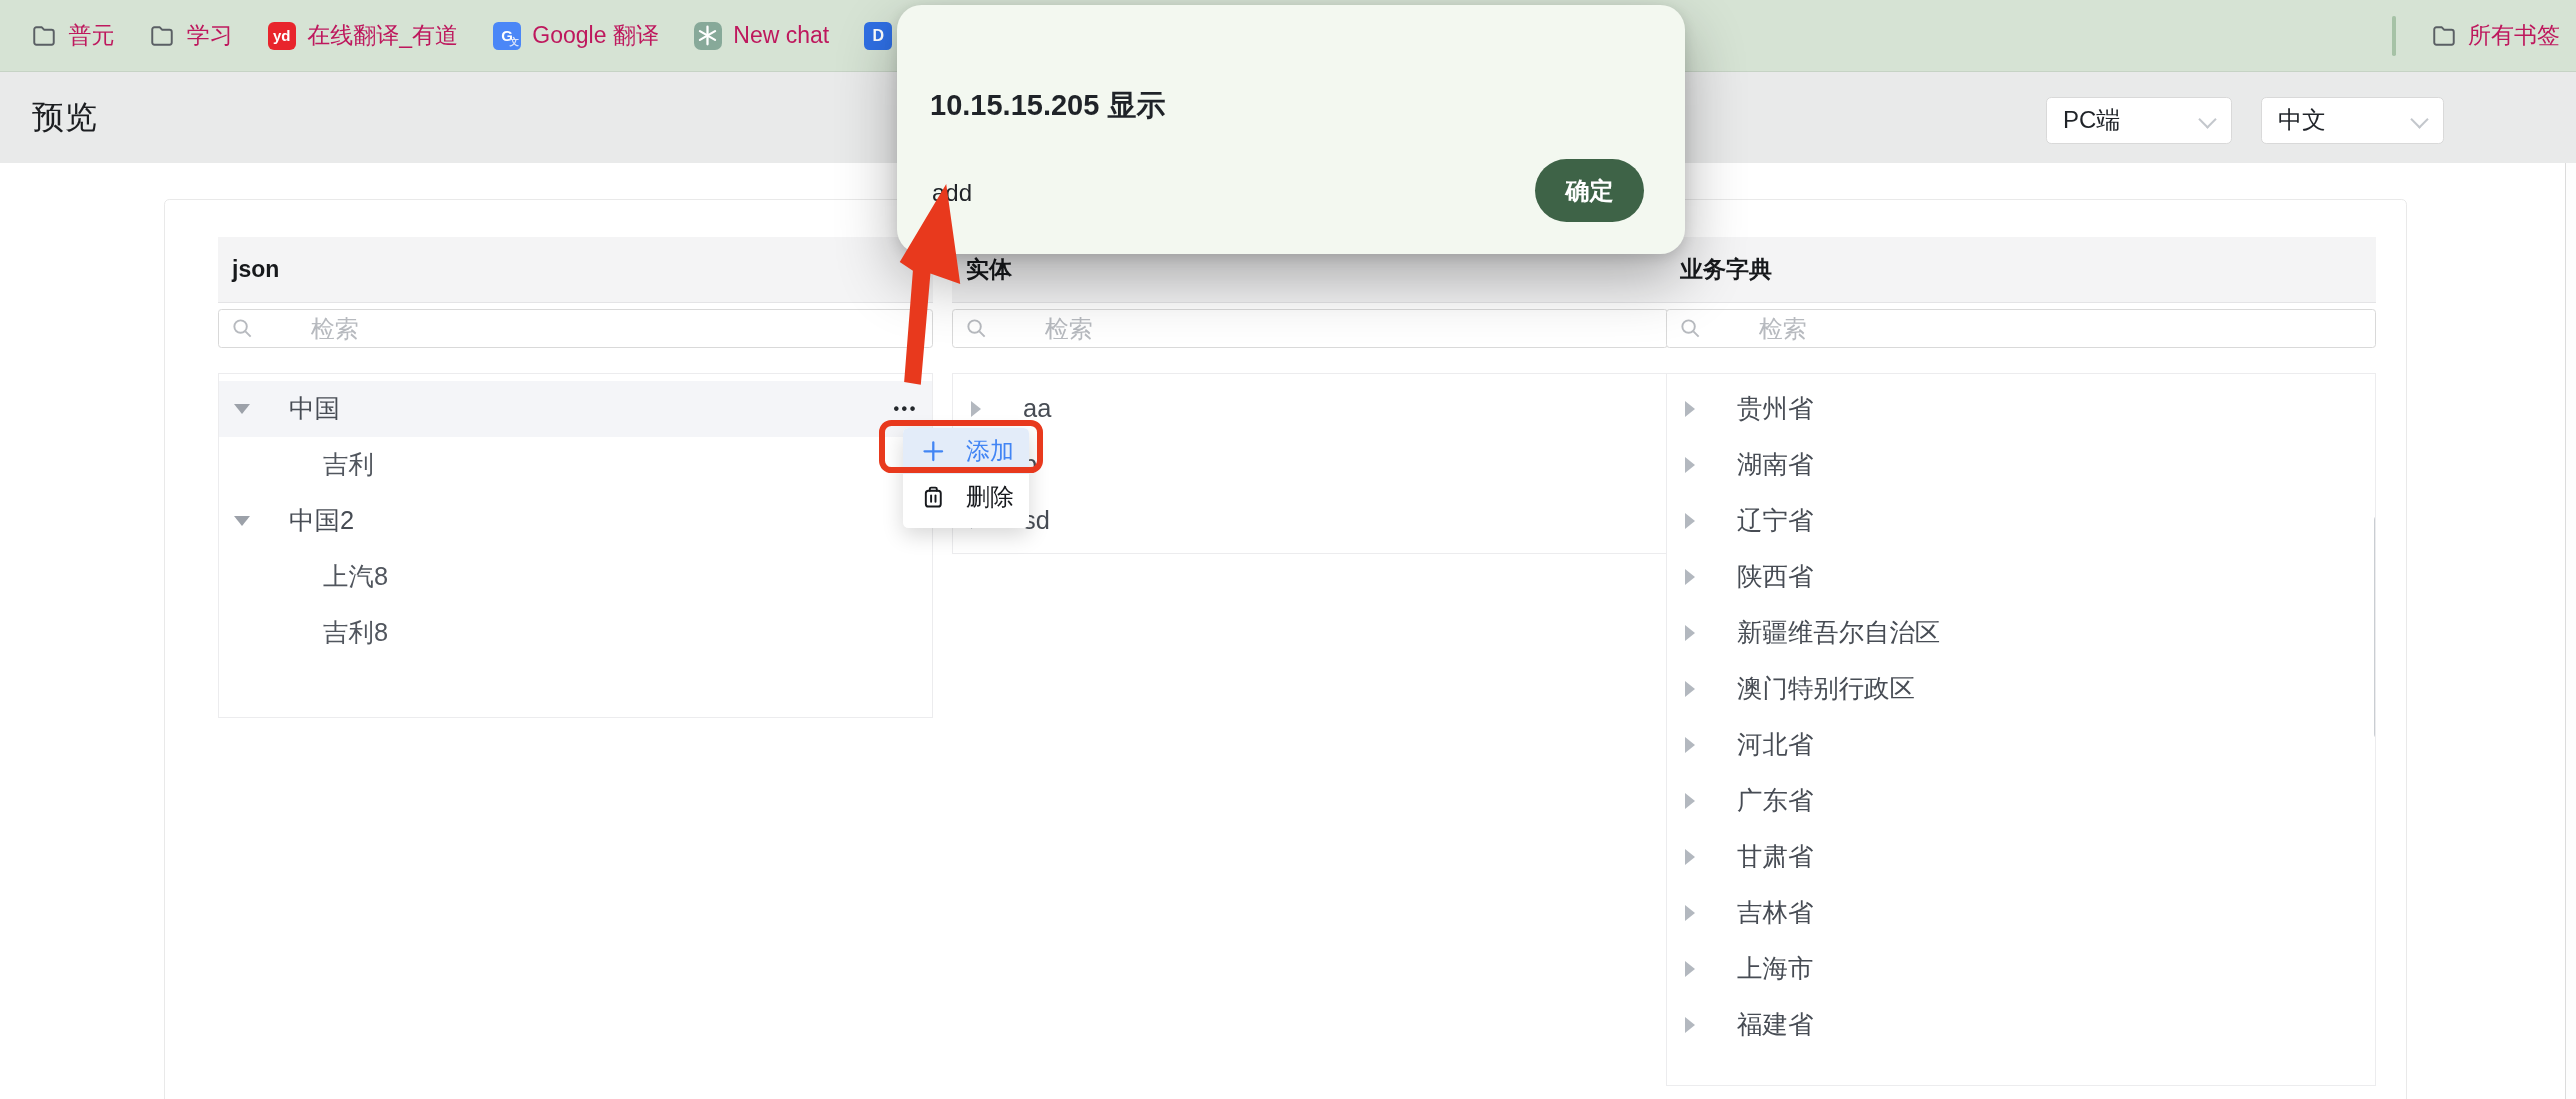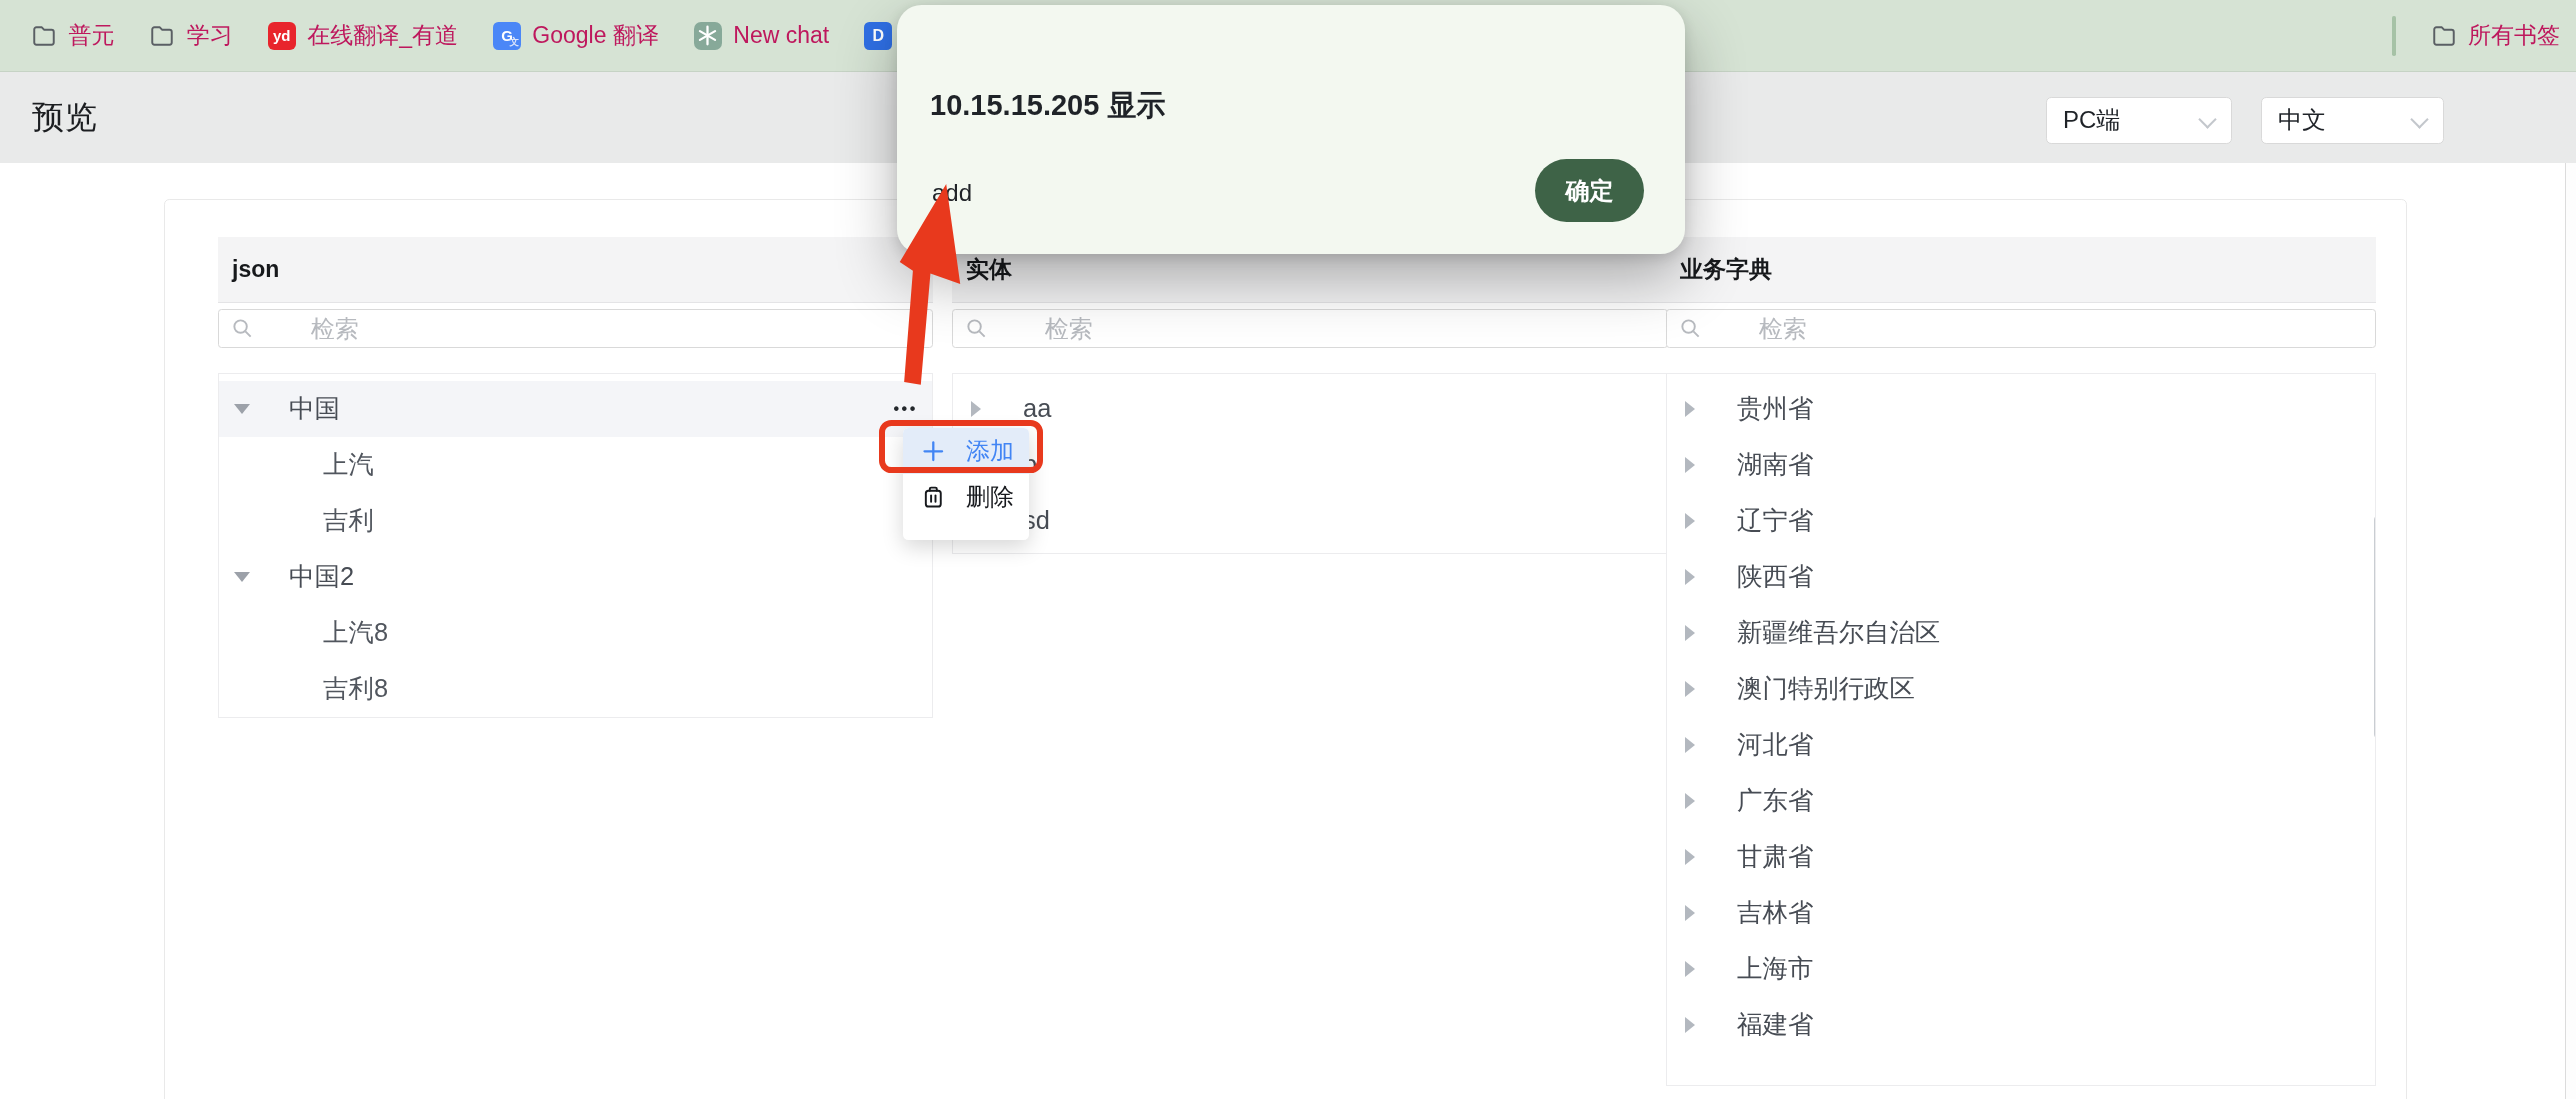--- a/index.html
+++ b/index.html
@@ -65,21 +65,21 @@
   .tri.down { border-left:8.8px solid transparent; border-right:8.8px solid transparent; border-top:10.5px solid #9ca1a9; }
   .tri.right { border-top:8.8px solid transparent; border-bottom:8.8px solid transparent; border-left:10.5px solid #b3b8bf; }
   .lbl { margin-left:35px; font-size:25.4px; color:#474c54; white-space:nowrap; }
   .tree-row.child .lbl { margin-left:69px; color:#51565e; }
   .dots { position:absolute; right:14px; top:50%; transform:translateY(-50%);
     font-size:16px; font-weight:bold; letter-spacing:2.6px; color:#23272c; }
   .scroll-thumb { position:absolute; left:707px; top:140px; width:12.3px; height:226px;
     border-radius:6.1px; background:#c9cdd2; }
 
   
-  .context-menu { position:absolute; left:903px; top:428px; width:126px; height:112px;
+  .context-menu { position:absolute; left:903px; top:428px; width:126px; height:100px;
     background:#fff; border-radius:5.3px; box-shadow:0 7px 21px rgba(0,0,0,.16); z-index:30; overflow:hidden; }
   .menu-item { height:46px; display:flex; align-items:center; padding-left:17.5px; gap:21px; }
   .menu-item.hl { background:#e3ecf9; }
   .menu-item .mi-label { font-size:24px; color:#17191d; white-space:nowrap; }
   .menu-item.hl .mi-label { color:#4285f4; }
   .mi-icon { width:24.6px; height:24.6px; display:block; flex:0 0 auto; }
 
   
   .red-box { position:absolute; left:879px; top:420px; width:164px; height:53px;
     border:6.1px solid #e8391d; border-radius:12.3px; z-index:45; }
@@ -180,24 +180,20 @@
     <div class="tree">
         <div class="tree-row selected">
           <span class="tw">
             <i class="tri down"></i>
           </span>
           <span class="lbl">中国</span>
           <span class="dots">•••</span>
         </div>
         <div class="tree-row child">
           <span class="tw"></span>
-          <span class="lbl">上汽</span>
-        </div>
-        <div class="tree-row child">
-          <span class="tw"></span>
           <span class="lbl">吉利</span>
         </div>
         <div class="tree-row">
           <span class="tw">
             <i class="tri down"></i>
           </span>
           <span class="lbl">中国2</span>
         </div>
         <div class="tree-row child">
           <span class="tw"></span>

